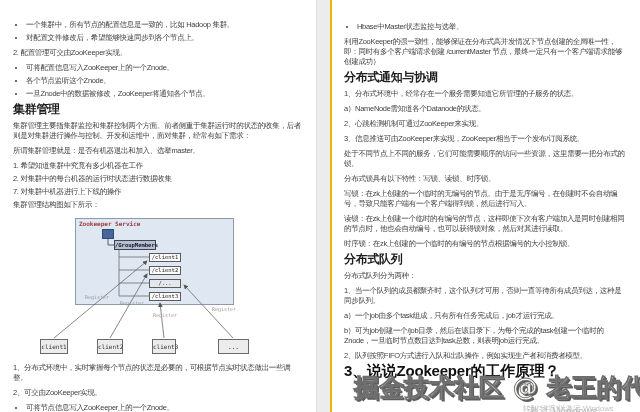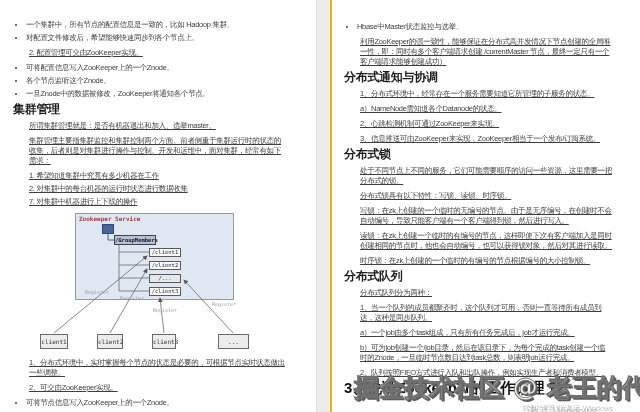--- a/index.html
+++ b/index.html
@@ -11,21 +11,21 @@
   }
   .page{
     position:absolute;top:0;height:412px;box-sizing:border-box;
     background:#ffffff;color:#3f3f3f;
     font-size:7.5px;line-height:10px;letter-spacing:-0.3px;
     overflow:hidden;
   }
   .page-left{left:0;width:317px;padding:20px 13px 0 13px;border-right:1px solid #dedede;}
   .page-right{left:330px;width:310px;padding:22px 12px 0 12px;border-left:2px solid #eab308;}
   .page-gap{position:absolute;left:317px;top:0;width:13px;height:412px;background:#ececec;}
-  p{margin:0 16px 5px;text-decoration:underline;}
+  p{margin:0 0 5px;}
   ul{margin:0 0 5px;padding-left:13px;list-style:disc;}
   li{margin:0 0 3px;}
   .h-sub{font-weight:bold;color:#1d1d1d;font-size:12px;margin:3px 0 7px;}
   .h-big{font-weight:bold;color:#111;font-size:15px;letter-spacing:-0.2px;margin:5px 0 20px;}
   .tight{margin-bottom:3px;}
   .caption{margin-top:2px;}
 
   
   .diagram{position:relative;width:290px;height:142px;margin:2px 0 6px;}
   .diagram *{letter-spacing:0;}
@@ -74,25 +74,26 @@
     <li>一个集群中，所有节点的配置信息是一致的，比如 Hadoop 集群。</li>
     <li>对配置文件修改后，希望能够快速同步到各个节点上。</li>
   </ul>
   <p>2. 配置管理可交由ZooKeeper实现。</p>
   <ul>
     <li>可将配置信息写入ZooKeeper上的一个Znode。</li>
     <li>各个节点监听这个Znode。</li>
     <li>一旦Znode中的数据被修改，ZooKeeper将通知各个节点。</li>
   </ul>
   <div class="h-sub">集群管理</div>
+  <p>集群管理主要指集群监控和集群控制两个方面。前者侧重于集群运行时的状态的收集，后者则是对集群进行操作与控制。开发和运维中，面对集群，经常有如下需求：</p>
   <p>所谓集群管理就是：是否有机器退出和加入、选举master。</p>
-  <p>集群管理主要指集群监控和集群控制两个方面。前者侧重于集群运行时的状态的收集，后者则是对集群进行操作与控制。开发和运维中，面对集群，经常有如下需求：</p>
   <p class="tight">1. 希望知道集群中究竟有多少机器在工作</p>
   <p class="tight">2. 对集群中的每台机器的运行时状态进行数据收集</p>
   <p class="tight">7. 对集群中机器进行上下线的操作</p>
+  <p class="caption">集群管理结构图如下所示：</p>
 
   <div class="diagram">
     <div class="zk-outer"></div>
     <svg class="dlines" width="290" height="142" viewBox="0 0 290 142">
       <defs>
         <marker id="arr" markerWidth="7" markerHeight="7" refX="5" refY="3" orient="auto">
           <path d="M0,0 L6,3 L0,6 z" fill="#555"></path>
         </marker>
       </defs>
       <polyline points="95,24 95,30 101,30" fill="none" stroke="#55607a" stroke-width="1"></polyline>
@@ -137,21 +138,20 @@
 <div class="page page-right">
   <ul>
     <li>Hbase中Master状态监控与选举。</li>
   </ul>
   <p>利用ZooKeeper的强一致性，能够保证在分布式高并发情况下节点创建的全局唯一性，即：同时有多个客户端请求创建 /currentMaster 节点，最终一定只有一个客户端请求能够创建成功）</p>
   <div class="h-sub">分布式通知与协调</div>
   <p>1、分布式环境中，经常存在一个服务需要知道它所管理的子服务的状态。</p>
   <p>a）NameNode需知道各个Datanode的状态。</p>
   <p>2、心跳检测机制可通过ZooKeeper来实现。</p>
   <p>3、信息推送可由ZooKeeper来实现，ZooKeeper相当于一个发布/订阅系统。</p>
-  <div class="h-sub">分布式锁</div>
   <p>处于不同节点上不同的服务，它们可能需要顺序的访问一些资源，这里需要一把分布式的锁。</p>
   <p>分布式锁具有以下特性：写锁、读锁、时序锁。</p>
   <p>写锁：在zk上创建的一个临时的无编号的节点。由于是无序编号，在创建时不会自动编号，导致只能客户端有一个客户端得到锁，然后进行写入。</p>
   <p>读锁：在zk上创建一个临时的有编号的节点，这样即使下次有客户端加入是同时创建相同的节点时，他也会自动编号，也可以获得锁对象，然后对其进行读取。</p>
   <p>时序锁：在zk上创建的一个临时的有编号的节点根据编号的大小控制锁。</p>
   <div class="h-sub">分布式队列</div>
   <p>分布式队列分为两种：</p>
   <p>1、当一个队列的成员都聚齐时，这个队列才可用，否则一直等待所有成员到达，这种是同步队列。</p>
   <p>a）一个job由多个task组成，只有所有任务完成后，job才运行完成。</p>
   <p>b）可为job创建一个/job目录，然后在该目录下，为每个完成的task创建一个临时的Znode，一旦临时节点数目达到task总数，则表明job运行完成。</p>

